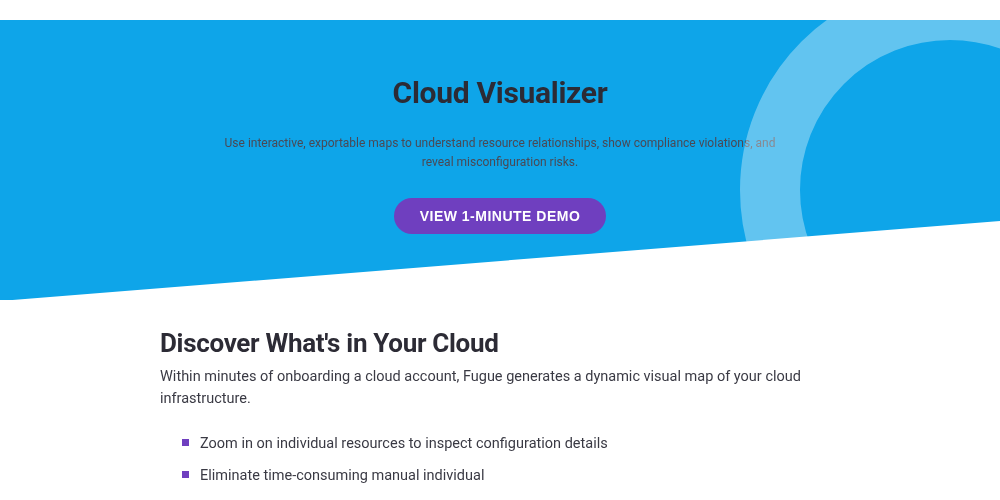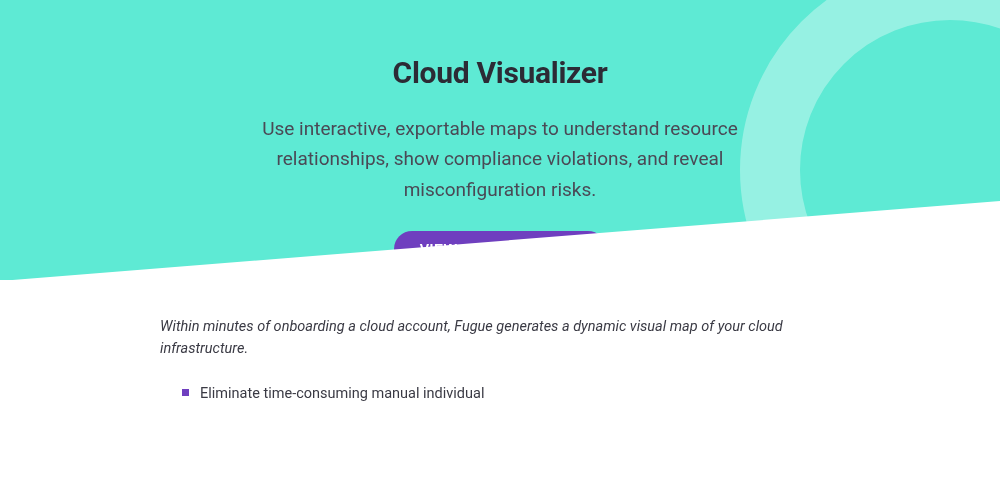--- a/index.html
+++ b/index.html
@@ -2,44 +2,45 @@
 <html><head>
 <meta charset="utf-8">
 <style>
   * { margin: 0; padding: 0; box-sizing: border-box; }
   html, body { width: 1000px; height: 500px; overflow: hidden; font-family: -apple-system, BlinkMacSystemFont, "Segoe UI", Roboto, Helvetica, Arial, sans-serif; background: #fff; }
 
   .hero {
     position: relative;
     width: 100%;
     height: 280px;
-    background: #5eead4;
+    background: #0ea5e9;
     text-align: center;
     padding-top: 55px;
+    margin-top: 20px;
   }
   
   .diag {
     position: absolute;
     bottom: -1px;
     left: 0;
     width: 100%;
     height: 80px;
     background: #ffffff;
     clip-path: polygon(0 100%, 100% 0, 100% 100%);
   }
   .hero-title {
     font-size: 30px;
     font-weight: 700;
     color: #2c2b35;
     letter-spacing: -0.3px;
   }
   .hero-sub {
     margin: 24px auto 0;
     max-width: 560px;
-    font-size: 19px;
+    font-size: 12px;
     line-height: 1.6;
     color: #4a4955;
   }
   .cta {
     display: inline-block;
     margin-top: 26px;
     background: #6f3fbf;
     color: #ffffff;
     font-weight: 700;
     font-size: 14px;
@@ -59,21 +60,20 @@
     font-size: 26px;
     font-weight: 700;
     letter-spacing: -0.3px;
   }
   .sec-sub {
     margin-top: 8px;
     max-width: 660px;
     font-size: 14.5px;
     line-height: 1.55;
     color: #3a3a44;
-    font-style: italic;
   }
   ul.features {
     list-style: none;
     margin-top: 22px;
     padding-left: 22px;
   }
   ul.features li {
     position: relative;
     font-size: 14.5px;
     color: #3a3a44;
@@ -108,17 +108,19 @@
 
 <div class="hero">
   <div class="swirl"></div>
   <h1 class="hero-title">Cloud Visualizer</h1>
   <p class="hero-sub">Use interactive, exportable maps to understand resource relationships, show compliance violations, and reveal misconfiguration risks.</p>
   <button class="cta">VIEW 1-MINUTE DEMO</button>
   <div class="diag"></div>
 </div>
 
 <div class="body-section">
+  <h2 class="sec-title">Discover What's in Your Cloud</h2>
   <p class="sec-sub">Within minutes of onboarding a cloud account, Fugue generates a dynamic visual map of your cloud infrastructure.</p>
   <ul class="features">
+    <li><span>Zoom in on individual resources to inspect configuration details</span></li>
     <li><span>Eliminate time-consuming manual individual</span></li>
   </ul>
 </div>
 
 </body></html>

